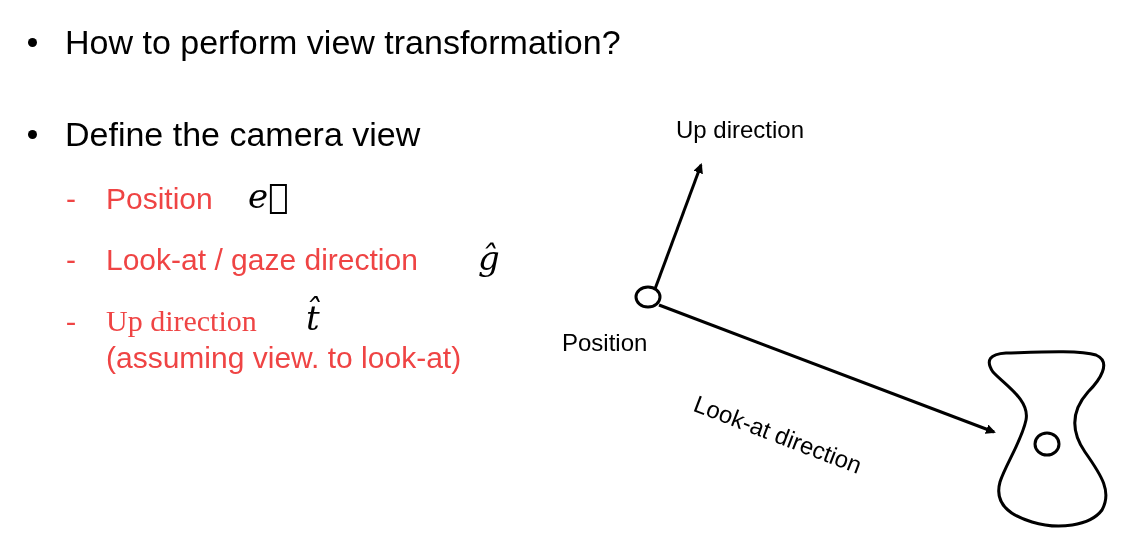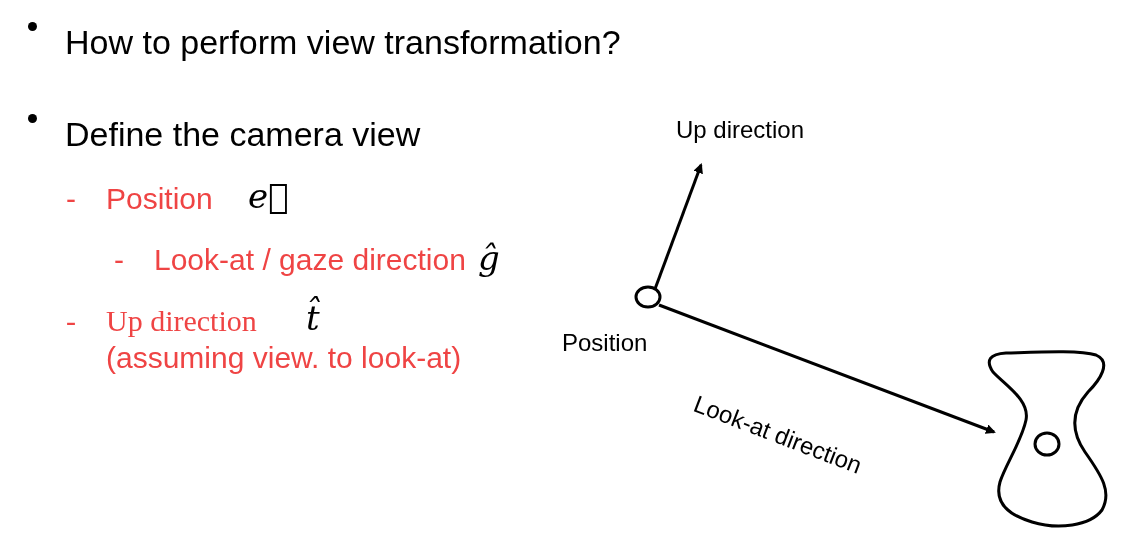--- a/index.html
+++ b/index.html
@@ -1,18 +1,18 @@
 <!DOCTYPE html>
 <html><head>
   <meta charset="utf-8">
   <style>
     html, body { margin: 0; padding: 0; background: #ffffff; }
     body { width: 1130px; height: 542px; position: relative; overflow: hidden;
            font-family: "Liberation Sans", sans-serif; color: #000; }
-    .bullet { position: absolute; left: 28px; font-size: 34px; line-height: 40px; display: flex; }
+    .bullet { position: absolute; left: 28px; font-size: 34px; line-height: 40px; display: flex; align-items: center; }
     .bullet .dot { width: 9px; height: 9px; border-radius: 50%; background: #000; margin-right: 28px; }
     .sub { position: absolute; left: 66px; font-size: 30px; line-height: 36px; color: #ef4444; }
     .sub .dash { display: inline-block; width: 40px; }
     .math { font-family: "DejaVu Serif", serif; font-style: italic; position: absolute; font-size: 34px; }
     .label { position: absolute; font-size: 24px; line-height: 28px; }
     svg { position: absolute; left: 0; top: 0; }
   </style>
 </head>
 <body>
 
@@ -24,21 +24,21 @@
 <div class="bullet" style="top:114px;">
   <span class="dot"></span>
   <span>Define the camera view</span>
 </div>
 
 <div class="sub" style="top:181px;">
   <span class="dash">-</span><span>Position</span>
 </div>
 <span class="math" style="left:248px; top:176px;">e⃗</span>
 
-<div class="sub" style="top:242px;margin-left:48px;">
+<div class="sub" style="top:242px;">
   <span class="dash">-</span><span>Look-at / gaze direction</span>
 </div>
 <span class="math" style="left:478px; top:238px;">ĝ</span>
 
 <div class="sub" style="top:303px;font-family:Liberation Serif, serif;">
   <span class="dash">-</span><span>Up direction</span>
 </div>
 <span class="math" style="left:306px; top:298px;">t̂</span>
 <div class="sub" style="top:340px; left:106px;">(assuming view. to look-at)</div>
 

